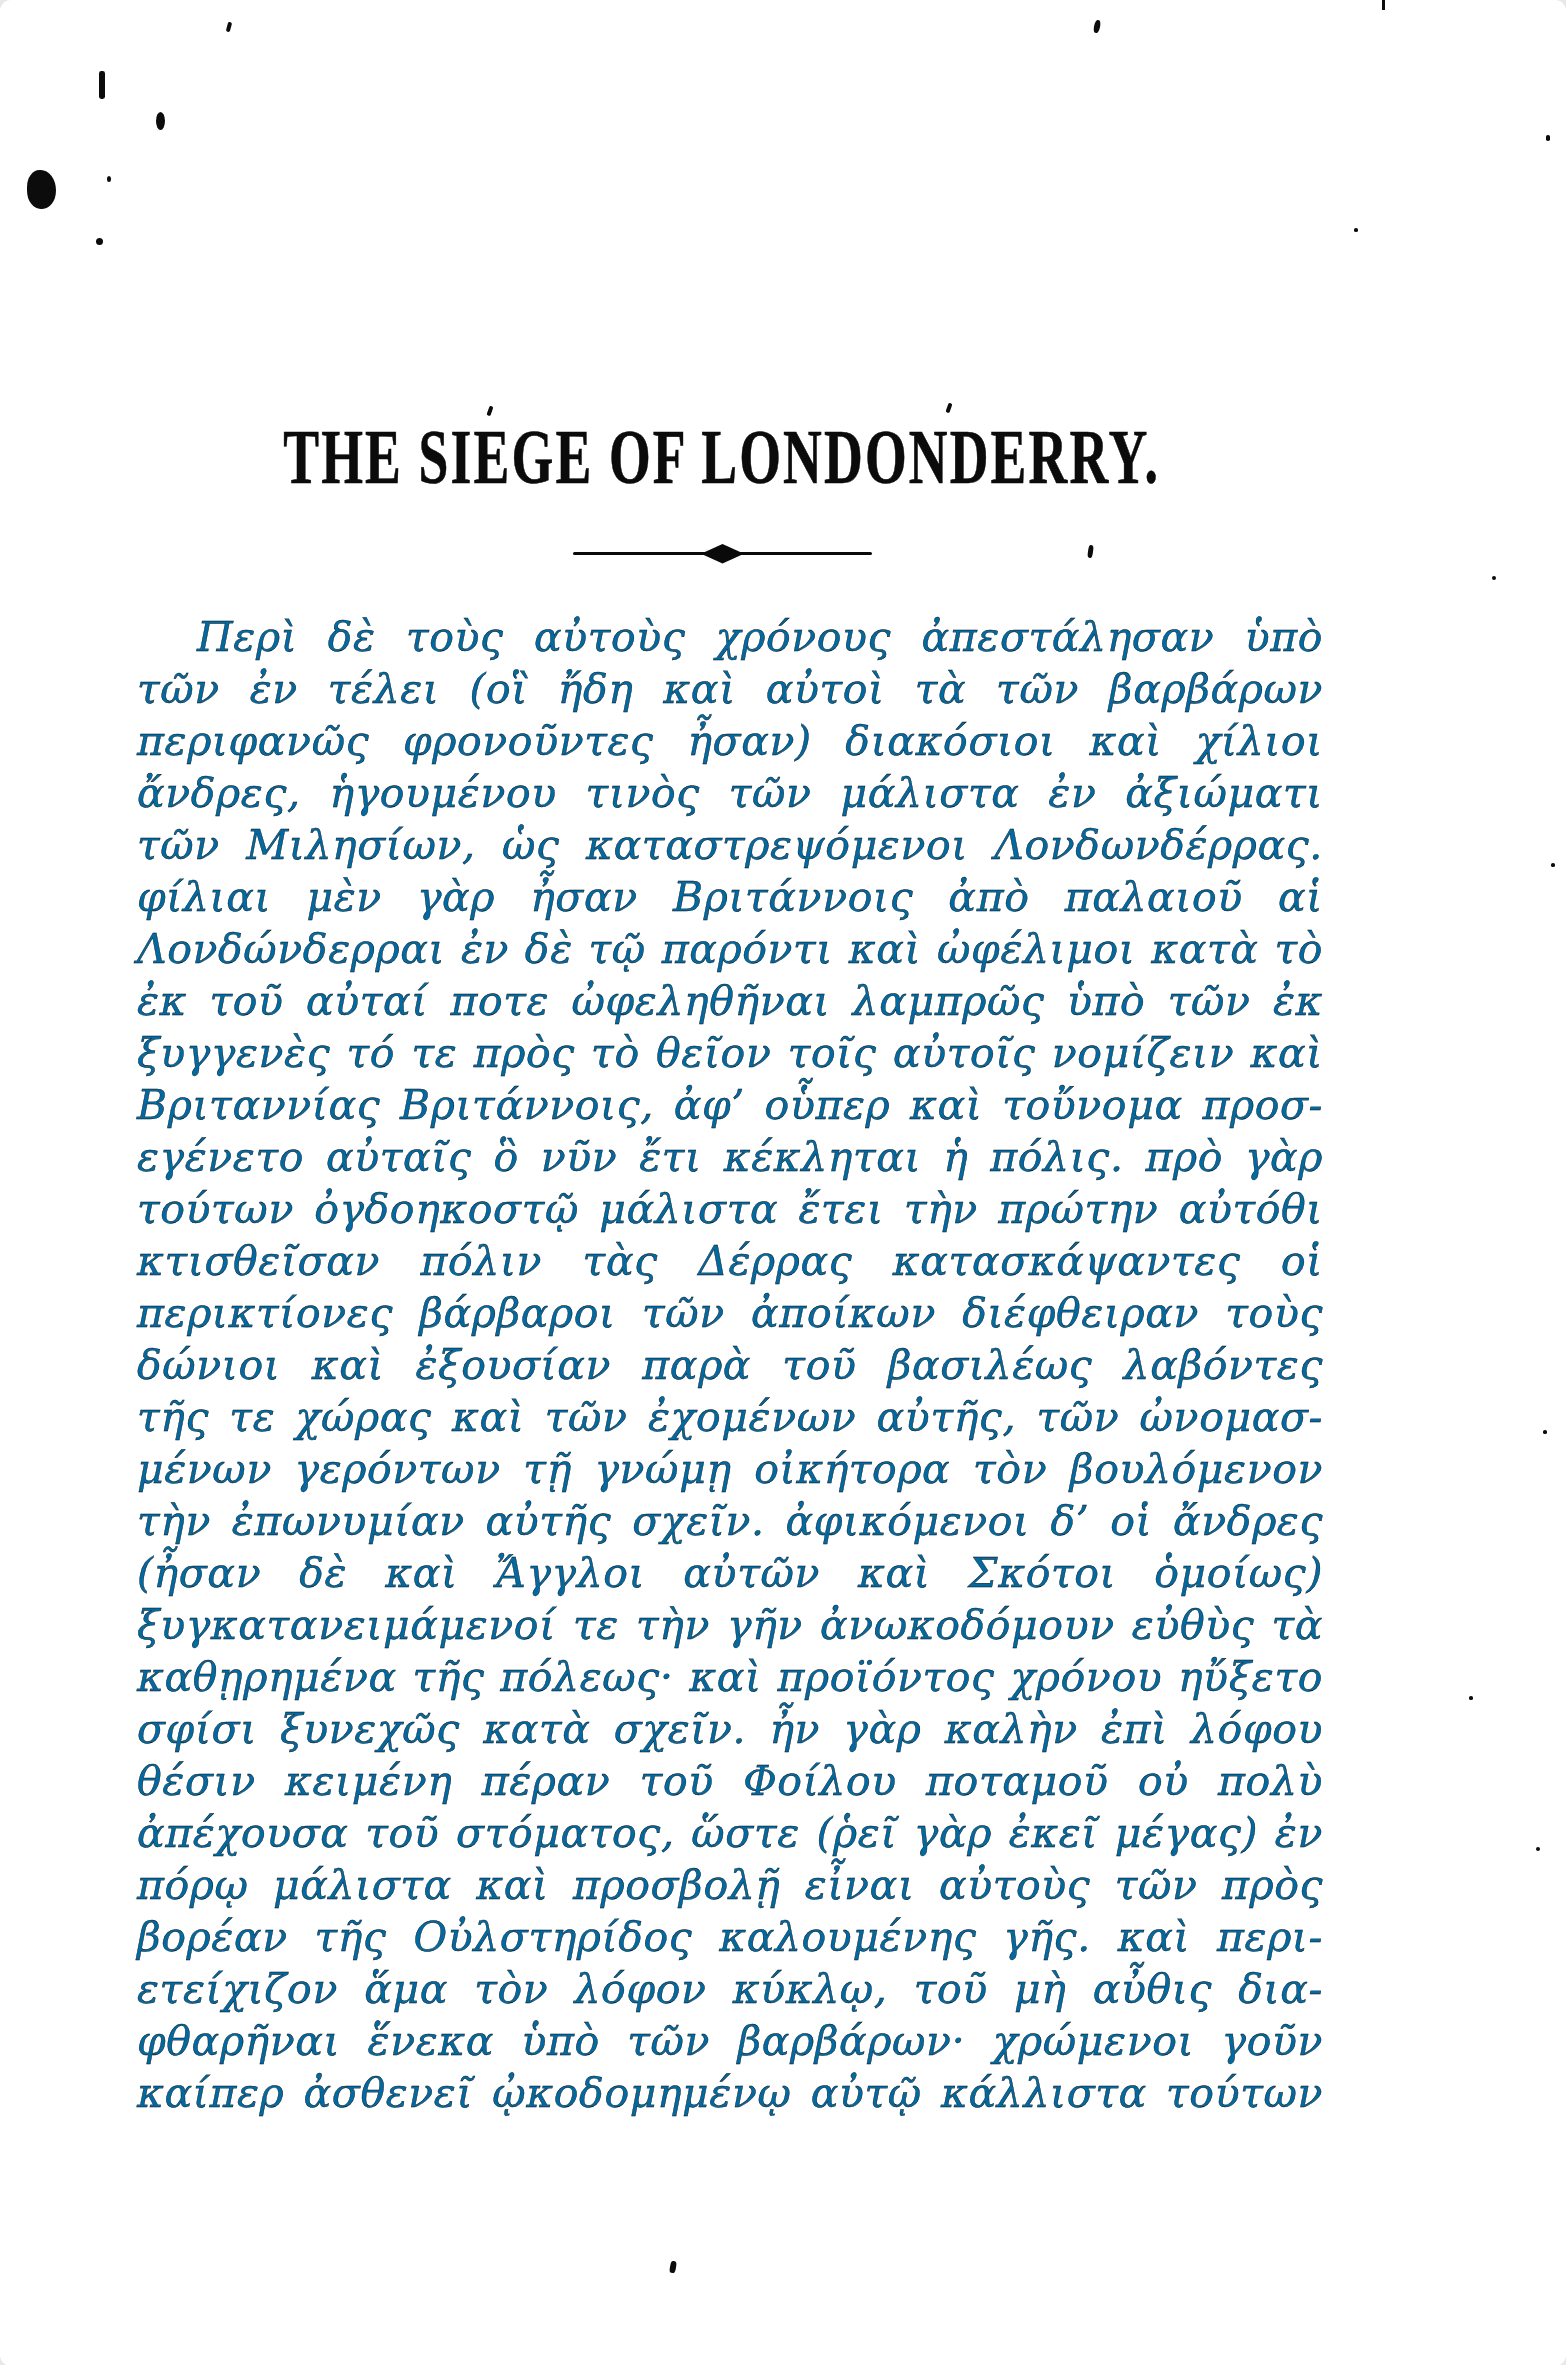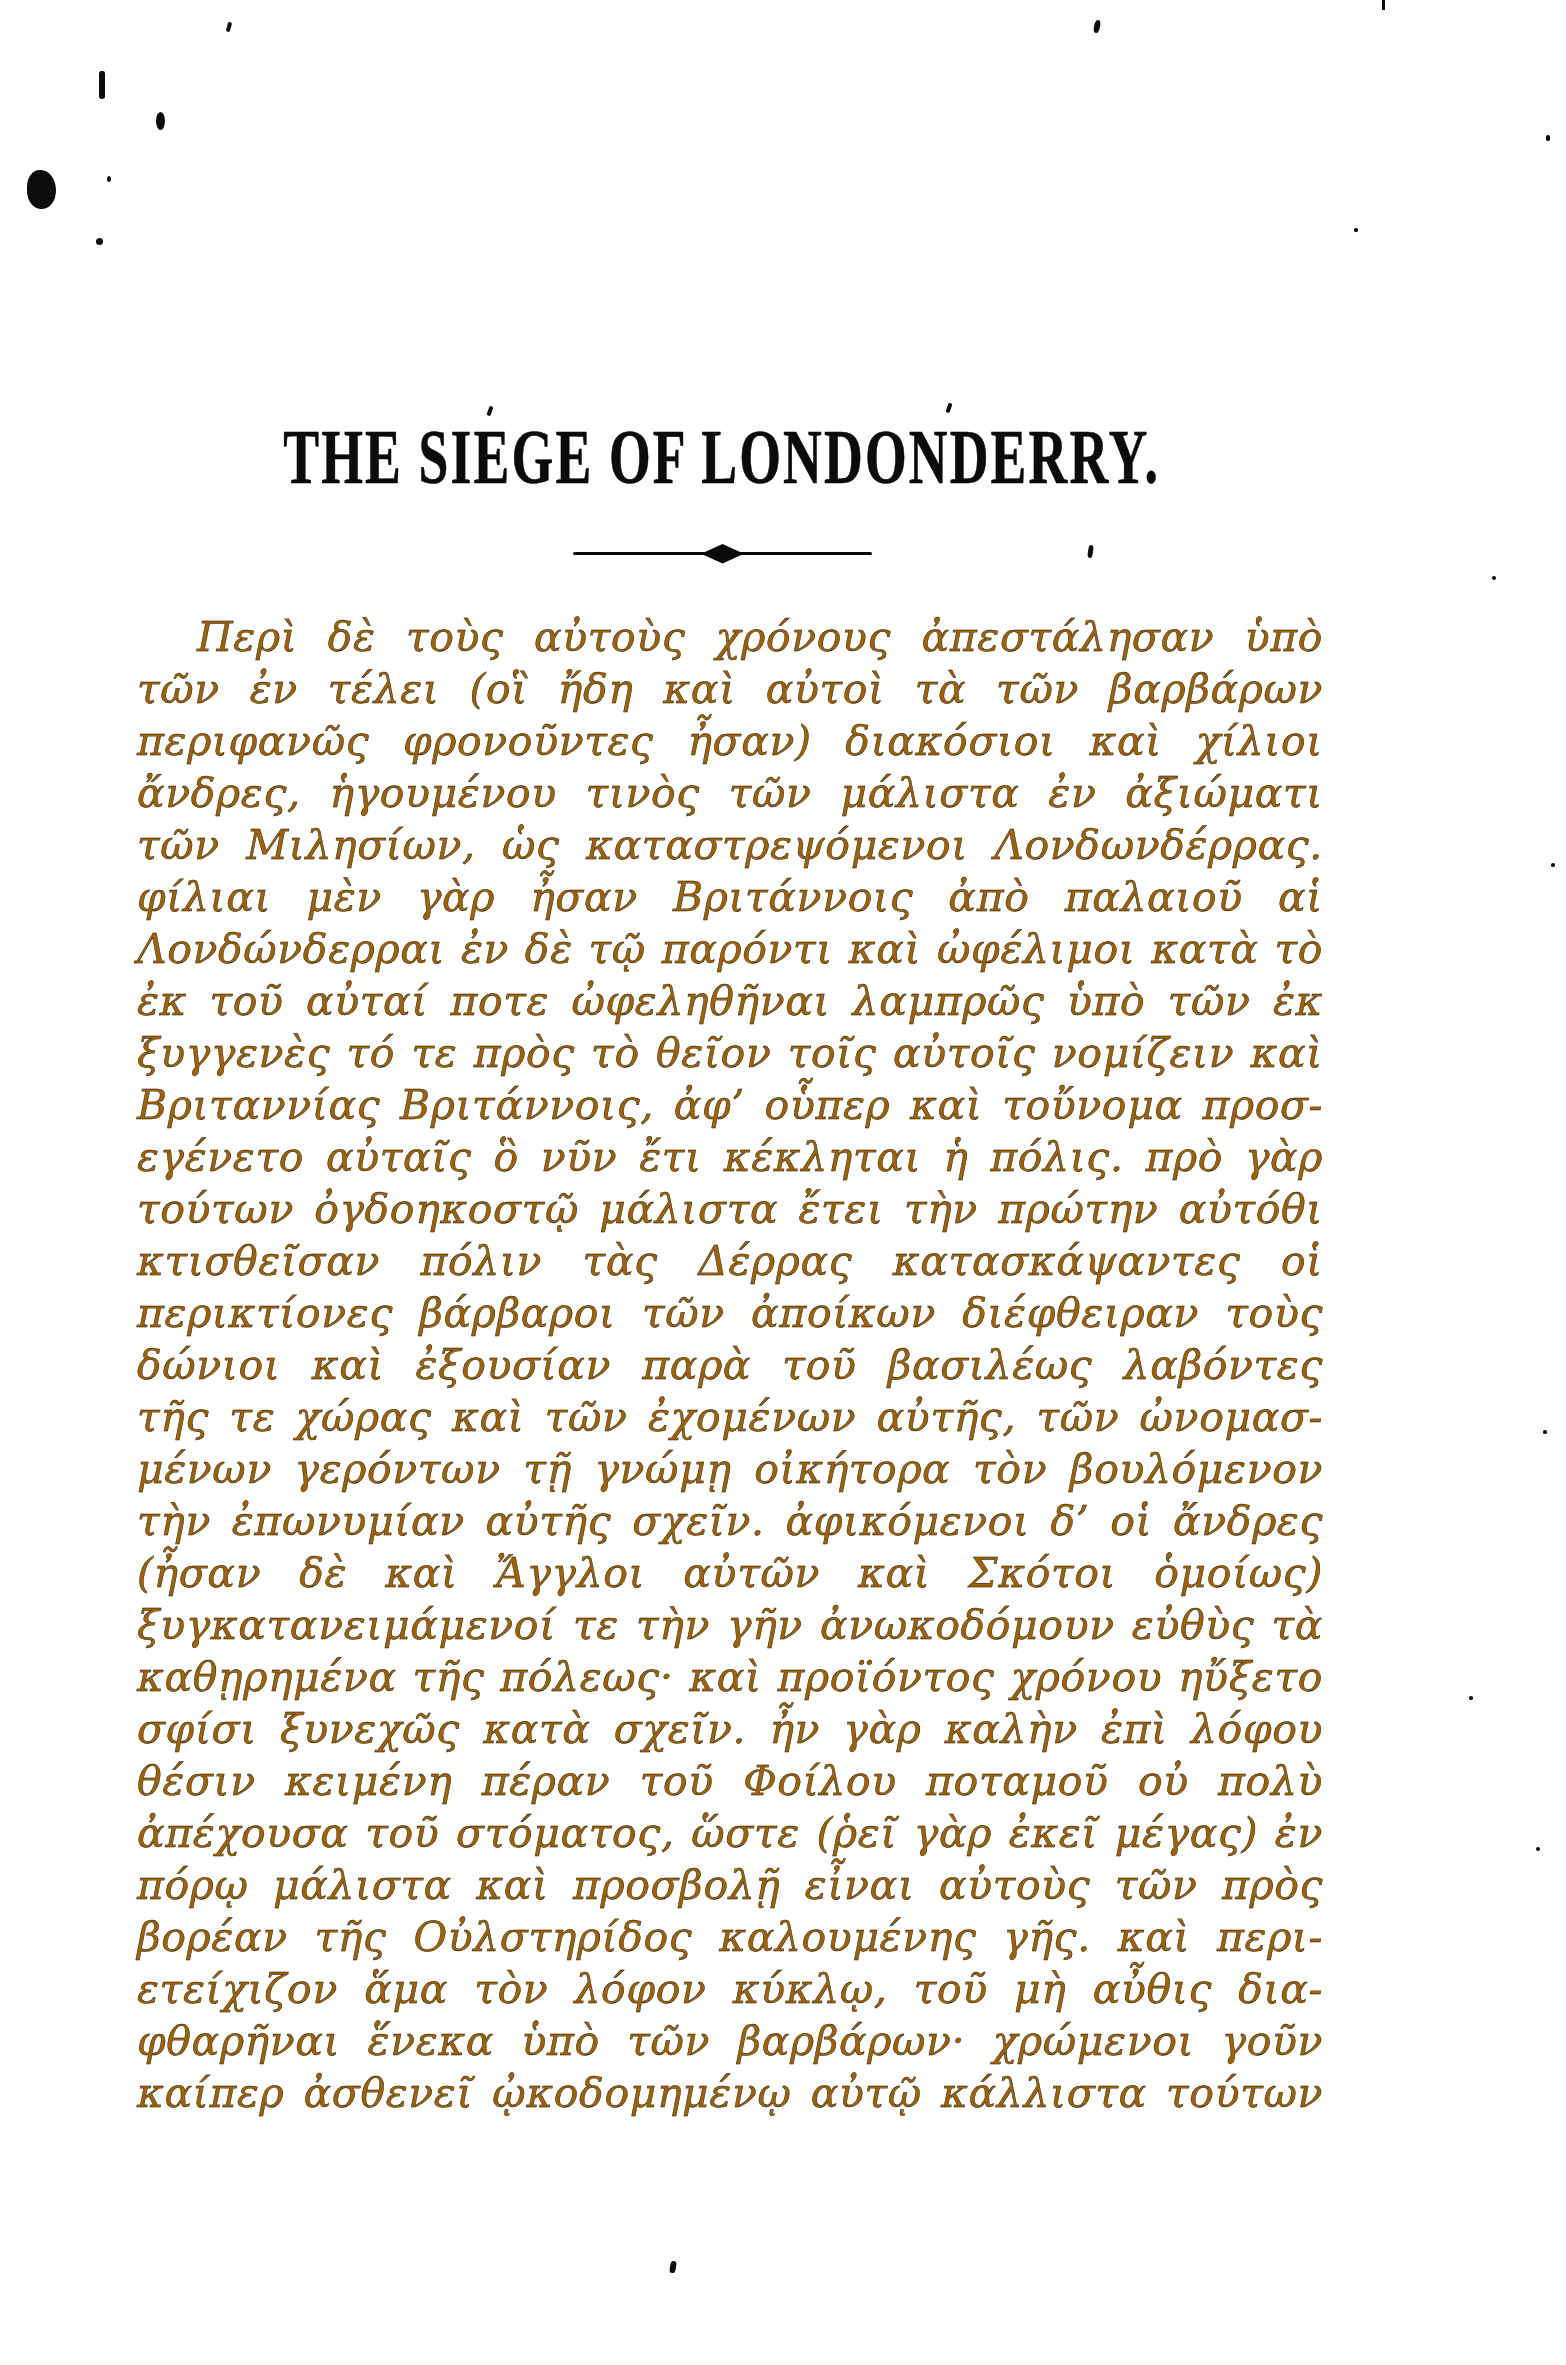--- a/index.html
+++ b/index.html
@@ -7,20 +7,21 @@
     padding: 0;
     background: #e8e8e8;
   }
   .page {
     position: relative;
     width: 1566px;
     height: 2366px;
     background: #ffffff;
     overflow: hidden;
     color: #0b0b0b;
+    border-radius: 11px;
   }
   
   .title-wrap {
     position: absolute;
     top: 412px;
     left: 0;
     width: 1443px;
     text-align: center;
   }
   .title {
@@ -67,21 +68,21 @@
     width: 1186px;
   }
   .gl {
     margin: 0;
     height: 52px;
     font-family: "DejaVu Serif", serif;
     font-style: italic;
     font-size: 41px;
     line-height: 52px;
     letter-spacing: 0.6px;
-    color: #a16207;
+    color: #0369a1;
     -webkit-text-stroke: 0.4px #0a0a0a;
     text-align: justify;
     text-align-last: justify;
     white-space: normal;
   }
   .gl.indent { text-indent: 60px; }
   
   .speck {
     position: absolute;
     background: #0c0c0c;

